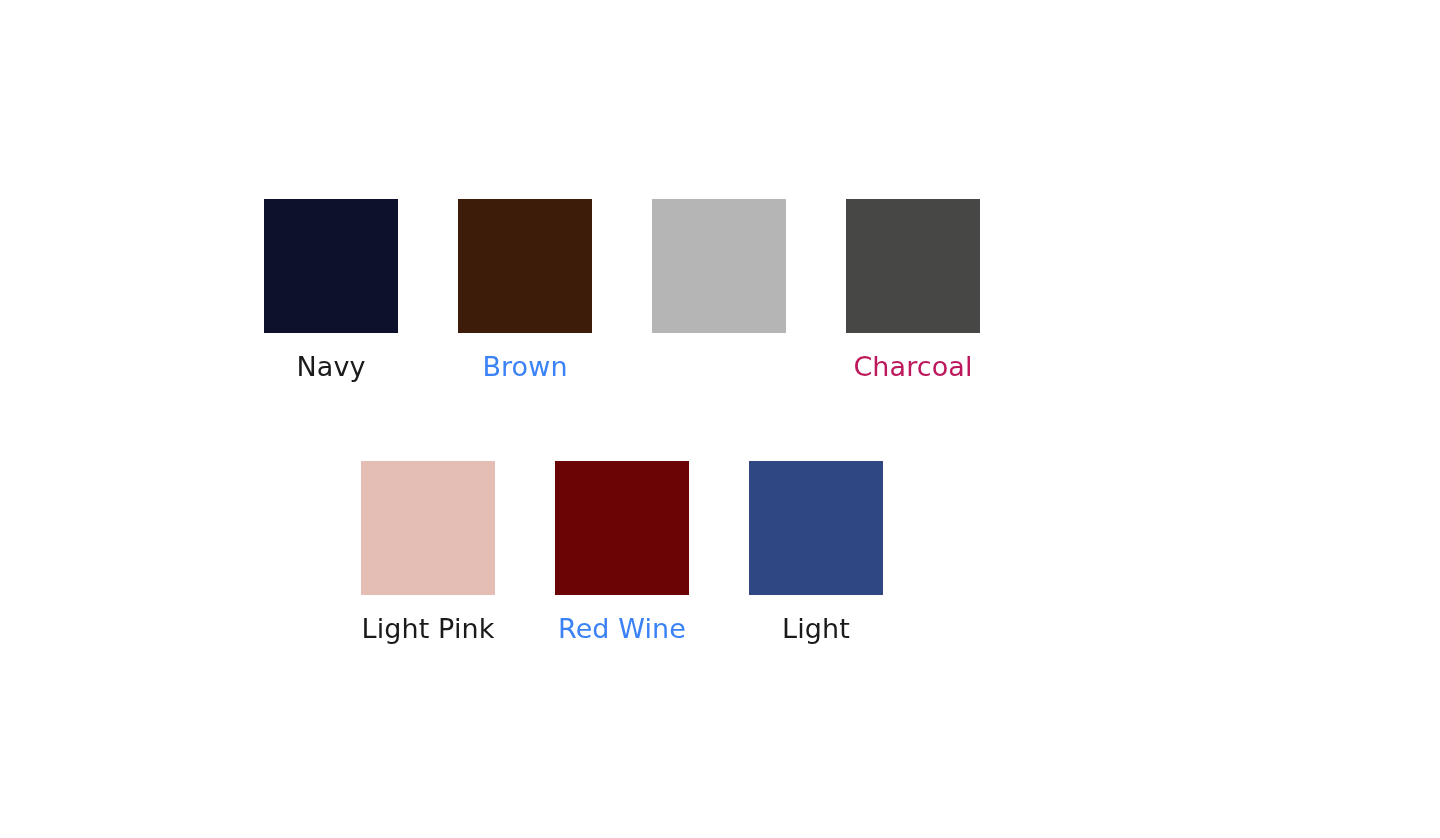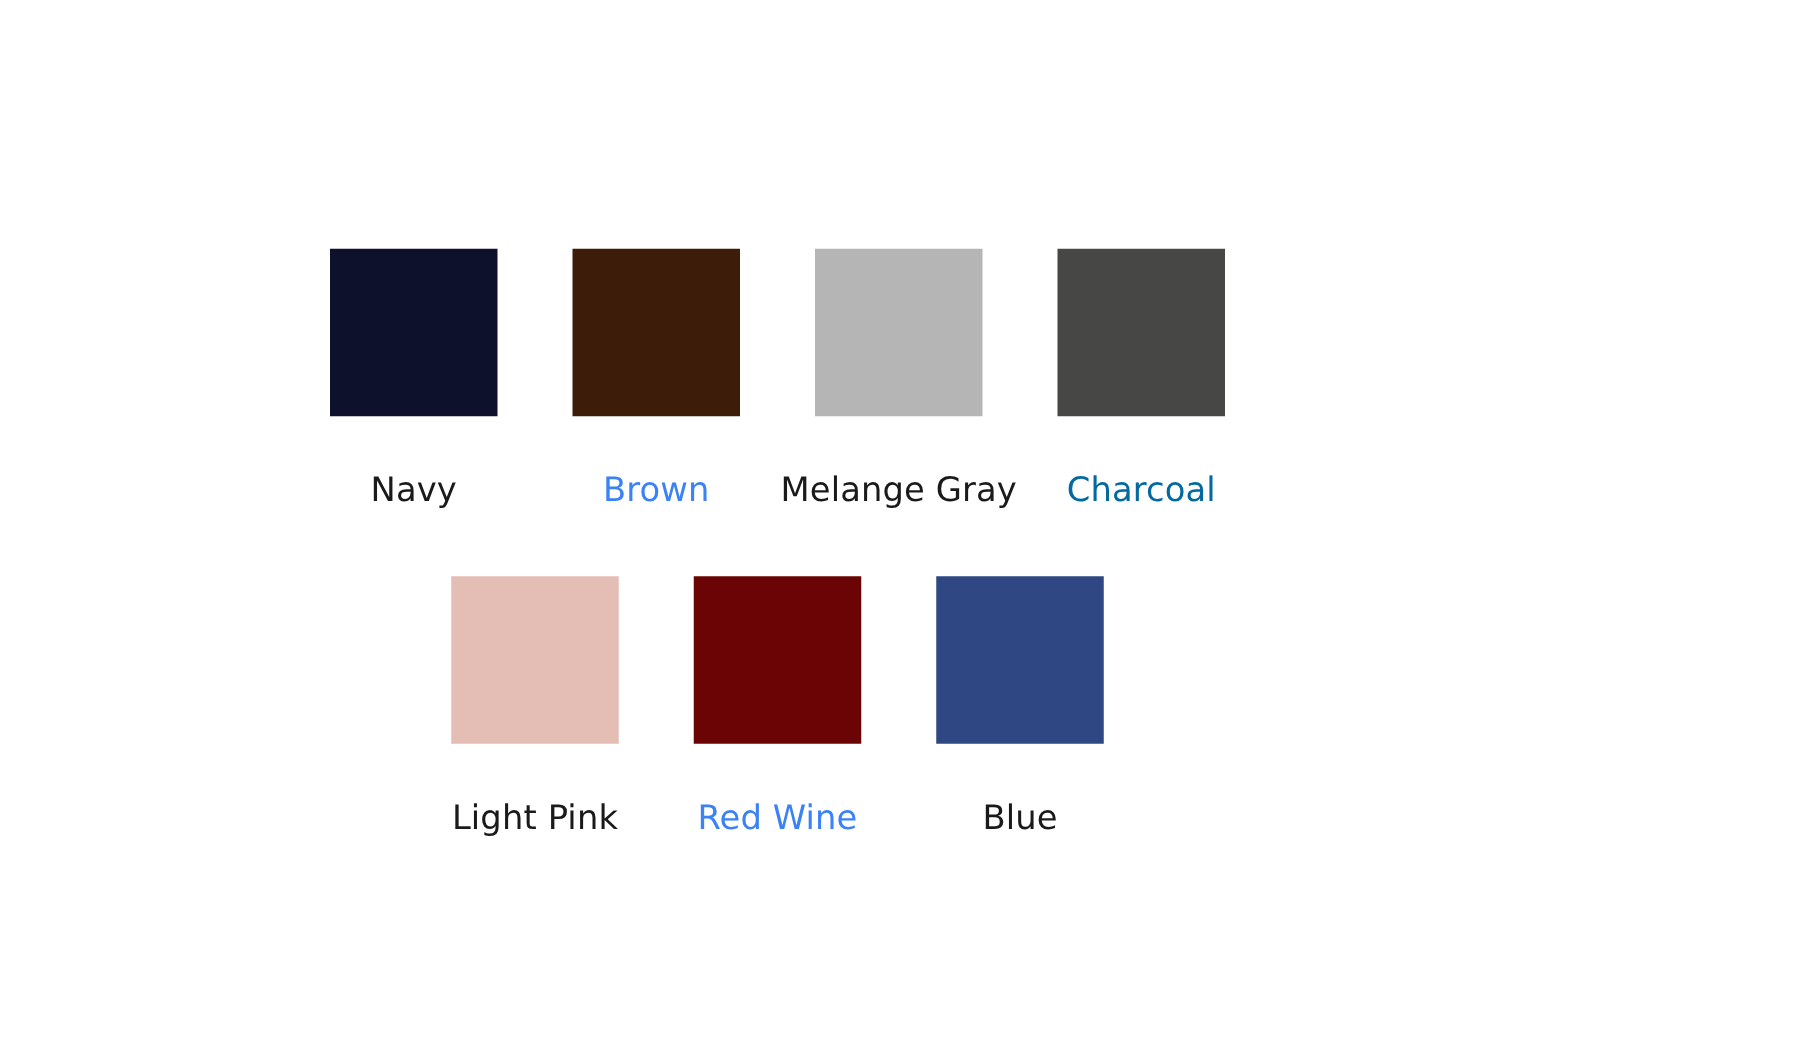--- a/index.html
+++ b/index.html
@@ -42,21 +42,20 @@
     left: 361px;
     top: 461px;
     gap: 60px;
   }
 
   .swatch-item {
     width: 134px;
     display: flex;
     flex-direction: column;
     align-items: center;
-    gap: 26px;
   }
 
   .swatch-chip {
     width: 134px;
     height: 134px;
     display: block;
   }
 
   .swatch-label {
     margin-top: 17px;
@@ -81,44 +80,43 @@
       <span class="swatch-label" style="color: rgb(26, 26, 26);">Navy</span>
     </div>
 
     <div class="swatch-item">
       <span class="swatch-chip" style="background-color: rgb(61, 28, 9);"></span>
       <span class="swatch-label" style="color: #3b82f6;">Brown</span>
     </div>
 
     <div class="swatch-item">
       <span class="swatch-chip" style="background-color: rgb(181, 181, 181);"></span>
-      <span class="swatch-label" style="color: rgb(26, 26, 26);">Melange Gray</span>
     </div>
 
     <div class="swatch-item">
       <span class="swatch-chip" style="background-color: rgb(71, 71, 69);"></span>
-      <span class="swatch-label" style="color: #0369a1;">Charcoal</span>
+      <span class="swatch-label" style="color: #be185d;">Charcoal</span>
     </div>
 
 
   </div>
 
   <div class="swatch-row" id="swatch-row-accent">
 
     <div class="swatch-item">
       <span class="swatch-chip" style="background-color: rgb(228, 189, 180);"></span>
       <span class="swatch-label" style="color: rgb(26, 26, 26); text-align: center;">Light Pink</span>
     </div>
 
 
     <div class="swatch-item">
       <span class="swatch-chip" style="background-color: rgb(107, 4, 5);"></span>
       <span class="swatch-label" style="color: #3b82f6;">Red Wine</span>
     </div>
 
     <div class="swatch-item">
       <span class="swatch-chip" style="background-color: rgb(47, 72, 131);"></span>
-      <span class="swatch-label" style="color: rgb(26, 26, 26);">Blue</span>
+      <span class="swatch-label" style="color: rgb(26, 26, 26);">Light</span>
     </div>
 
   </div>
 
 </div>
 
 </body></html>

